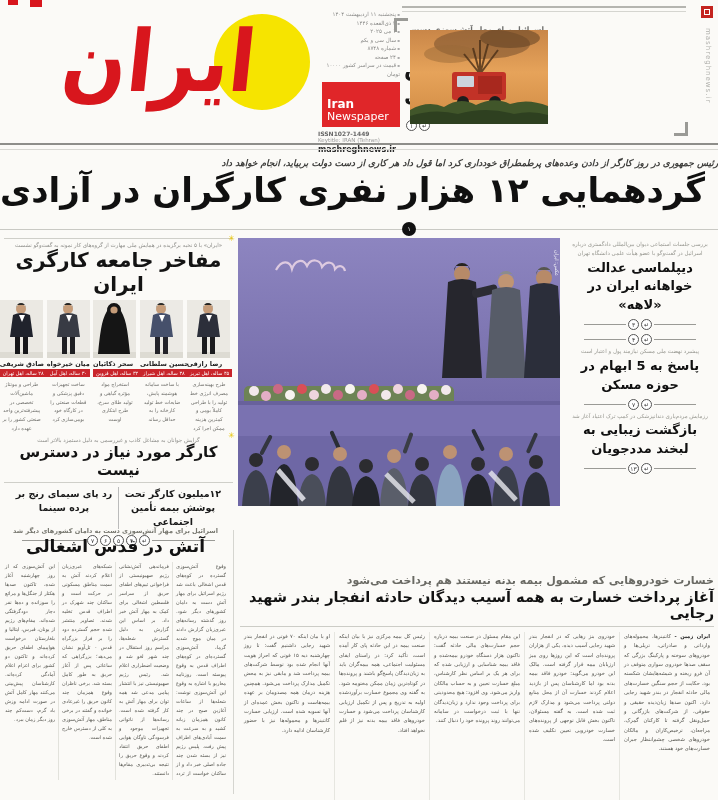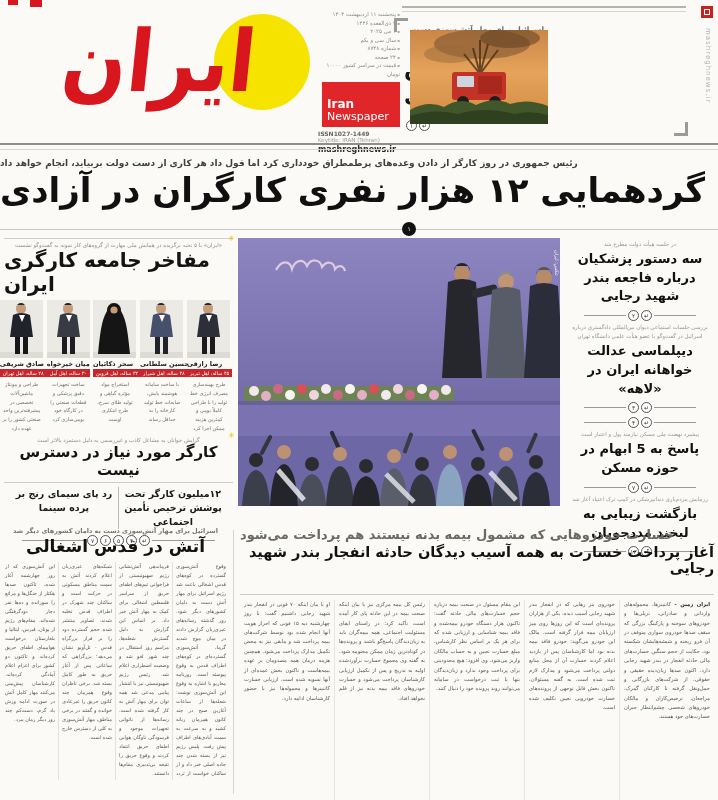--- a/index.html
+++ b/index.html
@@ -37,28 +37,28 @@
   .wm-logo { position:absolute; left:701px; top:6px; width:12px; height:12px; background:#c4241f; }
   .wm-logo::after { content:""; position:absolute; inset:3px; border:1px solid #fff; }
 
   
   .rule-a { position:absolute; top:143px; left:0; width:718px; border-top:2px solid #8e8e8a; }
   .rule-b { position:absolute; top:149px; left:0; width:718px; border-top:1px solid #d8d8d3; }
   .lead-rule { position:absolute; top:229px; left:0; width:718px; border-top:1px solid #c9c9c4; }
   .lead-dot { position:absolute; top:222px; left:402px; width:14px; height:14px; border-radius:50%; background:#111; color:#fff; font-size:6px; text-align:center; line-height:14px; }
 
   
-  .lead-kicker { position:absolute; top:158px; left:0; width:718px; text-align:left; font-size:9px; font-weight:bold; color:#3f3f3d; }
+  .lead-kicker { position:absolute; top:158px; left:0; width:718px; text-align:right; font-size:9px; font-weight:bold; color:#3f3f3d;font-style:italic; }
   .lead-headline { position:absolute; top:170px; left:0; width:718px; text-align:left; font-size:34px; font-weight:bold; color:#101010; white-space:nowrap; }
 
   
   .features { position:absolute; left:4px; top:238px; width:229px; height:284px; border-top:1px solid #cfcfc9; }
   .star { position:absolute; font-size:8px; color:#e8c400; }
   .f-kicker { margin-top:3px; text-align:center; font-size:5.5px; color:#8c8c88; }
-  .f-headline { text-align:left; font-size:20px; font-weight:bold; color:#131313; line-height:1.2; }
+  .f-headline { text-align:center; font-size:20px; font-weight:bold; color:#131313; line-height:1.2; }
   .people { display:flex; flex-direction:row; gap:3px; padding:4px 2px 0; }
   .person { width:44px; display:flex; flex-direction:column; align-items:flex-end; }
   .portrait { width:43px; height:58px; background:#ebe9e3; }
   .p-name { margin-top:2px; font-size:6.5px; font-weight:bold; color:#222; white-space:nowrap; }
   .p-badge { margin-top:1px; background:#c9252b; color:#fff; font-size:5px; padding:1px 3px; white-space:nowrap; }
   .p-bio { margin-top:3px; font-size:5px; color:#6e6e6a; line-height:1.75; text-align:center; padding:0 2px; }
   .f-sub-kicker { margin-top:4px; text-align:center; font-size:5.5px; color:#8c8c88; }
   .f-sub-headline { text-align:center; font-size:15px; font-weight:bold; color:#131313; border-bottom:1px solid #cfcfc9; padding-bottom:3px; }
   .duo { display:flex; padding:4px 6px 2px; }
   .duo-cell { flex:1; text-align:center; font-size:9.5px; font-weight:bold; color:#1a1a1a; line-height:1.5; }
@@ -80,22 +80,22 @@
 
   
   .v-div { position:absolute; left:233px; top:530px; height:264px; border-left:1px solid #d5d5d0; }
   .bottom-left { position:absolute; left:2px; top:527px; width:227px; }
   .bl-kicker { text-align:center; font-size:6.5px; font-weight:bold; color:#77776f; }
   .bl-headline { text-align:center; font-size:17px; font-weight:bold; color:#121212; margin-top:1px; }
   .bl-cols { display:flex; gap:0; margin-top:6px; }
   .bl-cols .col { flex:1; padding:0 3px; font-size:5px; color:#55554f; line-height:1.8; text-align:justify; height:218px; overflow:hidden; }
   .bl-cols .col + .col { border-left:0; border-right:1px solid #e2e2dc; }
   .bottom-right { position:absolute; left:240px; top:527px; width:474px; }
-  .br-kicker { text-align:left; font-size:13px; font-weight:bold; color:#6a6a64; }
-  .br-headline { text-align:right; font-size:14.5px; font-weight:bold; color:#121212; margin-top:2px; border-bottom:1px solid #ccccc6; padding-bottom:18px; }
+  .br-kicker { text-align:right; font-size:11px; font-weight:bold; color:#6a6a64;margin-top:47px; }
+  .br-headline { text-align:right; font-size:14.5px; font-weight:bold; color:#121212; margin-top:2px; border-bottom:1px solid #ccccc6; padding-bottom:5px; }
   .br-cols { display:flex; gap:0; margin-top:5px; }
   .br-cols .col { flex:1; padding:0 4px; font-size:5.2px; color:#55554f; line-height:1.8; text-align:justify; height:212px; overflow:hidden; }
   .br-cols .col + .col { border-right:1px solid #e6e6e0; }
   .br-cols b { color:#222; }
 </style>
 </head>
 <body>
 
 <div class="page">
 
@@ -242,21 +242,21 @@
           </svg>
         <div class="p-name">صادق شریفی</div>
         <div class="p-badge">۲۸ ساله، اهل تهران</div>
         <div class="p-bio">طراحی و مونتاژ ماشین‌آلات تخصصی در پیشرفته‌ترین واحد صنعتی کشور را بر عهده دارد</div>
       </div>
     </div>
 
     <div class="f-sub-kicker">گرایش جوانان به مشاغل کاذب و غیررسمی به دلیل دستمزد بالاتر است</div>
     <div class="f-sub-headline">کارگر مورد نیاز در دسترس نیست</div>
     <div class="duo">
-      <div class="duo-cell rt">۱۲میلیون کارگر تحت پوشش ترخیص تأمین اجتماعی</div>
+      <div class="duo-cell rt">۱۲میلیون کارگر تحت پوشش بیمه تأمین اجتماعی</div>
       <div class="duo-cell">رد پای سیمای رنج بر پرده سینما</div>
     </div>
     <div class="sep">
       <span class="pg">↵</span>
       <span class="pg">۴</span>
       <span class="pg">۵</span>
       <span class="pg">۶</span>
       <span class="pg">۷</span>
     </div>
   </div>
@@ -351,28 +351,20 @@
       </g>
       <path d="M40,232 L66,262" stroke="#e8e8ee" stroke-width="5" opacity="0.85"></path>
       <path d="M148,236 L176,264" stroke="#e8e8ee" stroke-width="5" opacity="0.8"></path>
       <path d="M252,234 L278,262" stroke="#e8e8ee" stroke-width="5" opacity="0.8"></path>
     </g>
   </svg>
   <div class="photo-credit">عکس: ایران</div>
 
   <div class="sidebar">
     <div class="sb-story">
-      <div class="sb-kicker">در جلسه هیأت دولت مطرح شد</div>
-      <div class="sb-headline">سه دستور پزشکیان درباره فاجعه بندر شهید رجایی</div>
-      <div class="sep">
-          <span class="pg">↵</span>
-          <span class="pg">۲</span>
-        </div>
-    </div>
-    <div class="sb-story">
       <div class="sb-kicker">بررسی جلسات استماعی دیوان بین‌المللی دادگستری درباره اسرائیل در گفت‌وگو با عضو هیأت علمی دانشگاه تهران</div>
       <div class="sb-headline">دیپلماسی عدالت خواهانه ایران در «لاهه»</div>
       <div class="sep">
           <span class="pg">↵</span>
           <span class="pg">۳</span>
         </div>
     </div>
     <div class="sb-story">
 
       <div class="sep">

